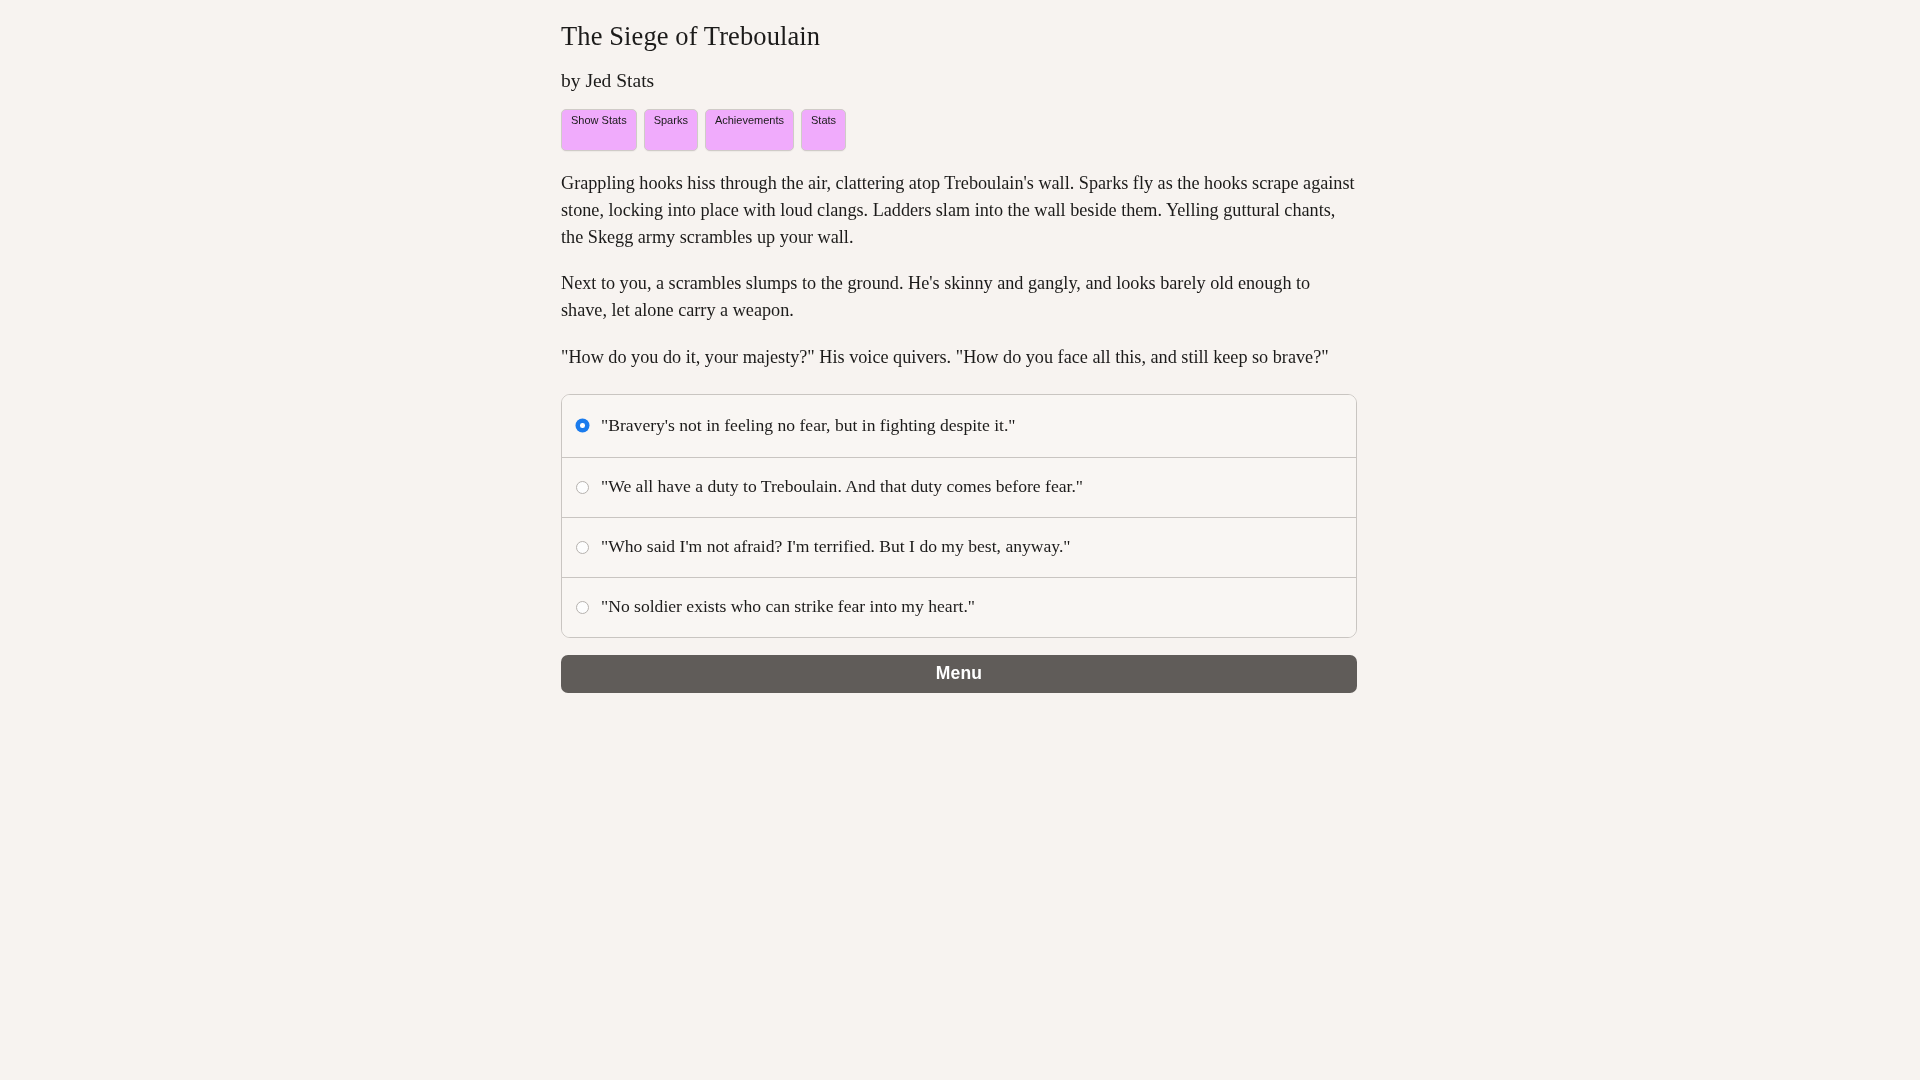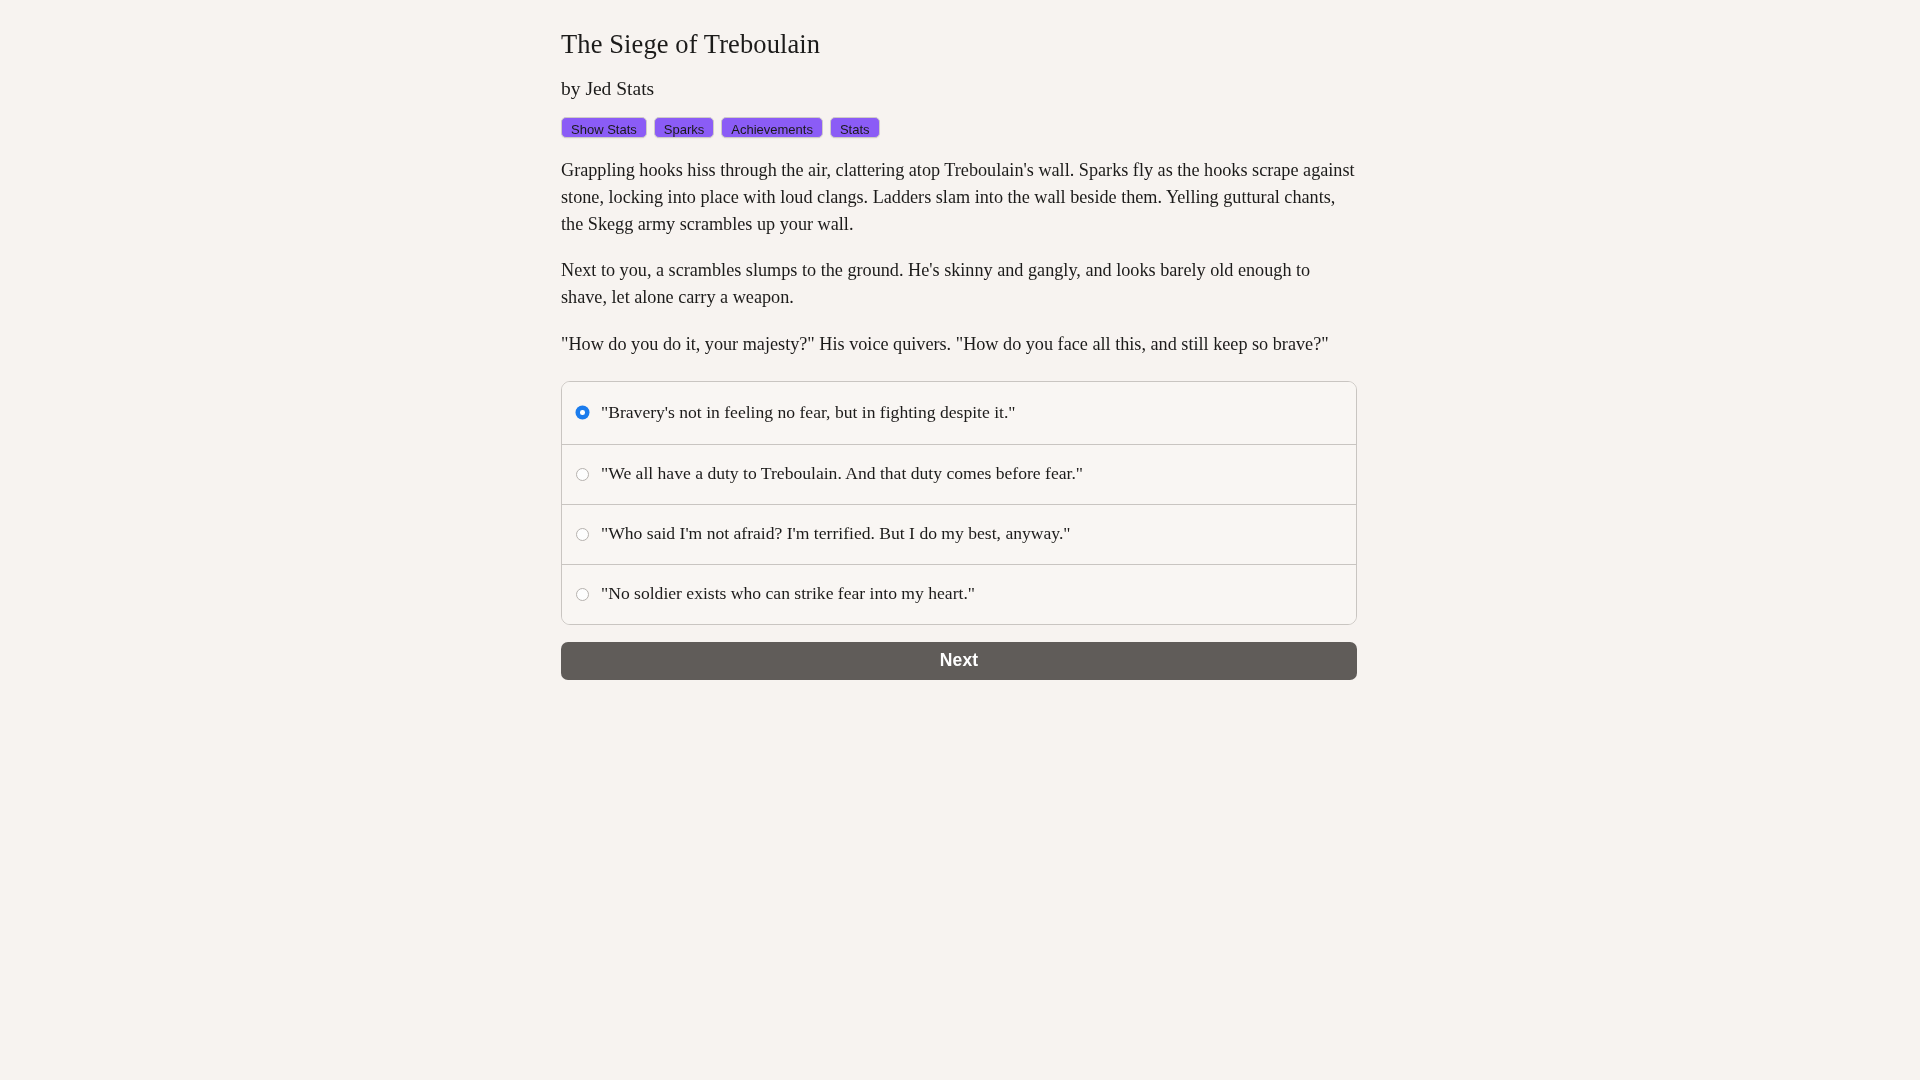--- a/index.html
+++ b/index.html
@@ -33,21 +33,21 @@
   }
 
   
   .game-title {
     font-family: "Liberation Serif", "DejaVu Serif", serif;
     font-size: 26.5px;
     font-weight: 400;
     line-height: 1.2;
     color: #1c1b1a;
     margin: 0;
-    padding-top: 29px;
+    padding-top: 21px;
     letter-spacing: 0.1px;
   }
 
   .game-author {
     font-family: "Liberation Serif", "DejaVu Serif", serif;
     font-size: 19.5px;
     font-weight: 400;
     color: #1c1b1a;
     margin: 0;
     padding-top: 16px;
@@ -57,27 +57,27 @@
   
   .toolbar {
     display: flex;
     align-items: center;
     gap: 7px;
     margin-top: 17px;
   }
 
   .tool-btn {
     font-family: "Liberation Sans", "DejaVu Sans", sans-serif;
-    font-size: 13px;
+    font-size: 11px;
     line-height: 1;
     color: #1a1a1a;
-    background: #8b5cf6;
+    background: #f0abfc;
     border: 1px solid #cfcbc7;
     border-radius: 5px;
-    padding: 5px 9px 1px 9px;
+    padding: 5px 9px 24px 9px;
     cursor: pointer;
     box-shadow: 0 1px 1px rgba(0,0,0,0.04);
     white-space: nowrap;
   }
 
   
   .story {
     margin-top: 19px;
   }
 
@@ -212,16 +212,16 @@
         <span class="choice-label">"Who said I'm not afraid? I'm terrified. But I do my best, anyway."</span>
       </div>
 
       <div class="choice">
         <span class="radio"></span>
         <span class="choice-label">"No soldier exists who can strike fear into my heart."</span>
       </div>
 
     </div>
 
-    <button class="next-btn">Next</button>
+    <button class="next-btn">Menu</button>
 
   </div>
 </div>
 
 </body></html>

